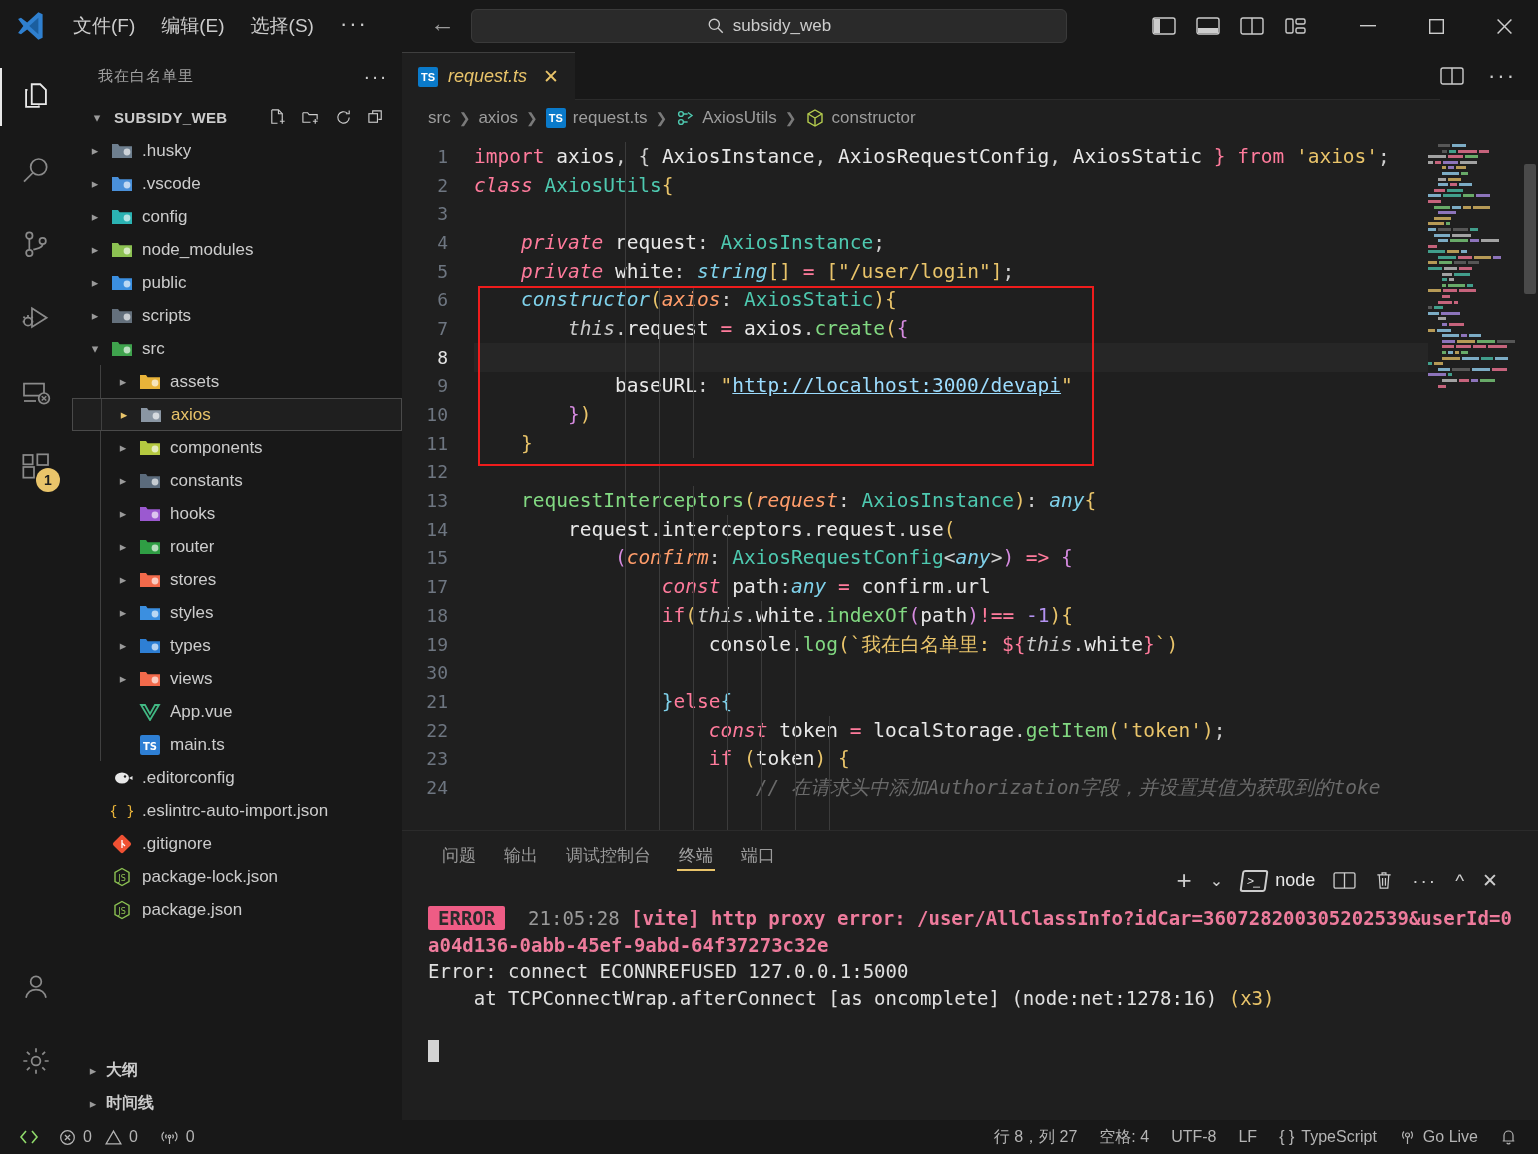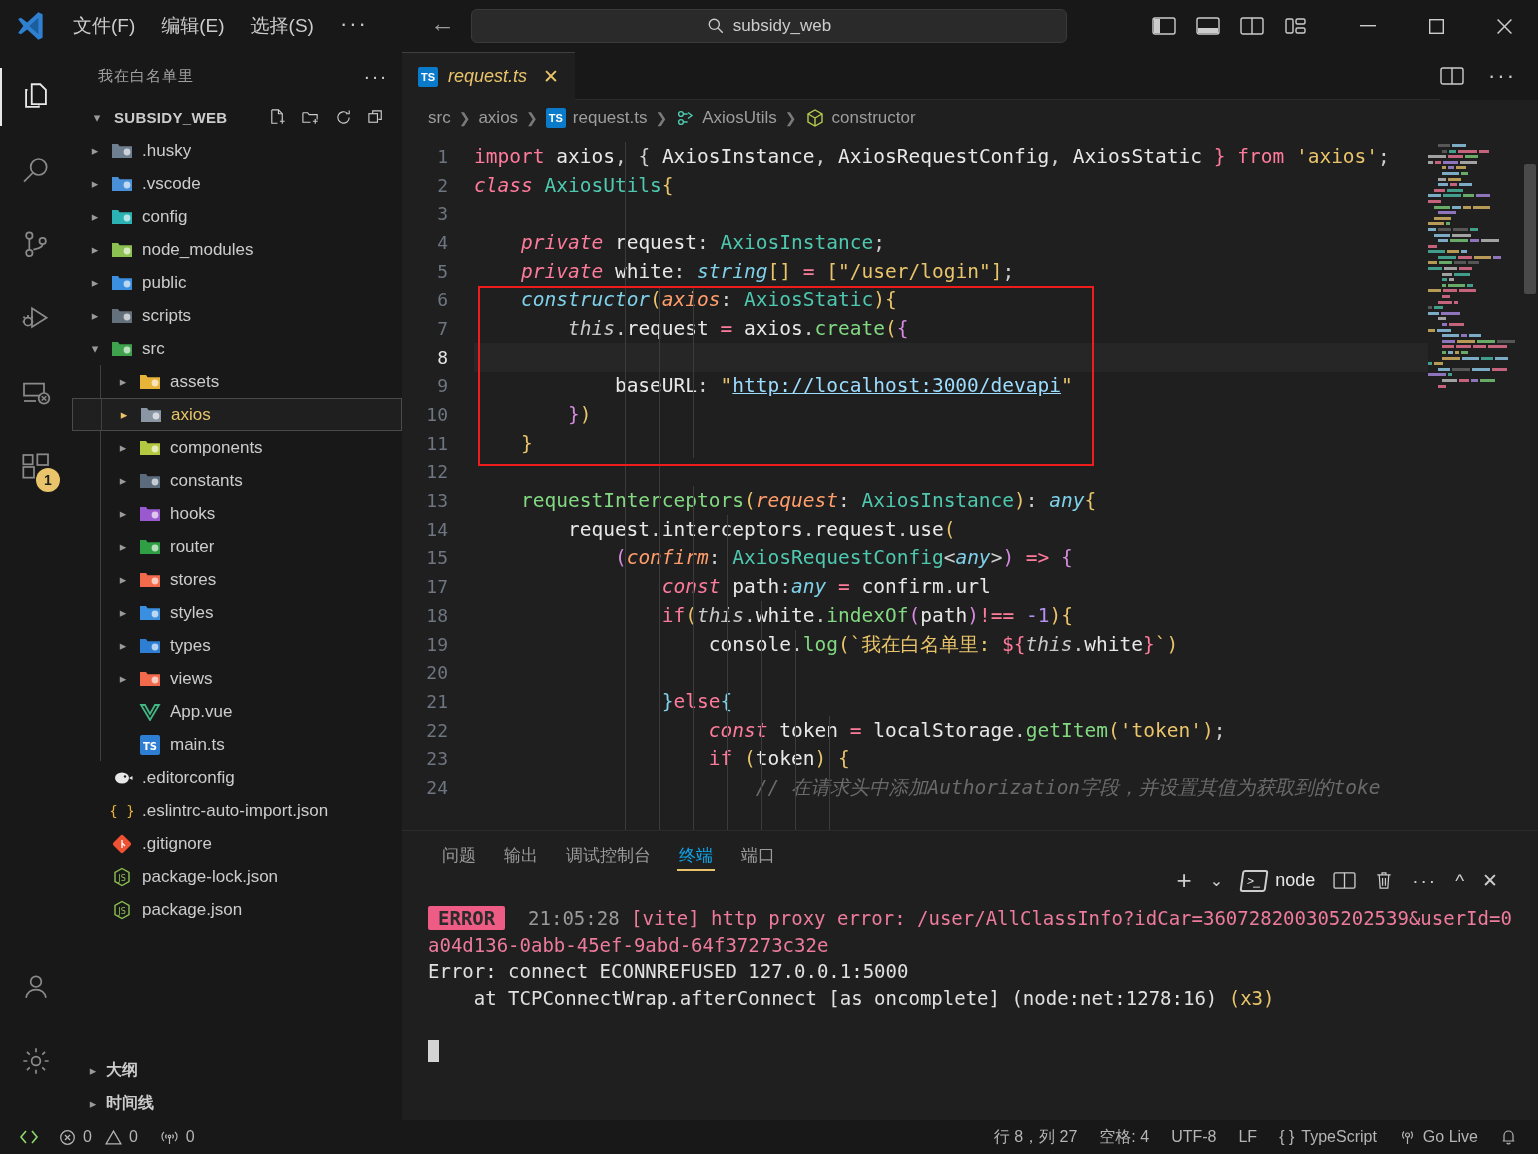--- a/index.html
+++ b/index.html
@@ -138,31 +138,31 @@
   .t-link { color: #9cdcfe; text-decoration: underline; }
   .t-type { color: #7fd1ea; font-style: italic; }
   .t-prop { color: #e8e8e8; }
 
   
   .panel { height: 290px; min-height:290px; background: #1f1f1f; display:flex; flex-direction: column;
            border-top: 1px solid #2b2b2b; }
   .panel-tabs { height: 48px; display:flex; align-items:center; padding-left: 26px; gap: 0; }
   .ptab { font-size: 17px; color: #9a9a9a; padding: 0 14px; height: 48px; display:flex; align-items:center;
           position: relative; }
-  .ptab.active { color: #0ea5e9; text-align: center; }
+  .ptab.active { color: #a3a3a3; text-align: center; }
   .ptab.active::after { content:""; position:absolute; left: 12px; right: 12px; bottom: 8px; height:2px; background:#e9c46a; }
   .panel-actions { margin-left: auto; display:flex; align-items:center; gap: 18px; padding-right: 20px; color:#cccccc; font-size: 19px;}
   .term-badge { display:flex; align-items:center; gap: 8px; color:#e8e8e8; font-size:18px; }
   .term-ic { width: 26px; height: 22px; border:2px solid #cccccc; border-radius:3px; display:flex; align-items:center;
              justify-content:center; font-size: 12px; transform: skewX(-8deg); }
   .terminal { flex:1; padding: 26px 0 0 26px; font-family: "DejaVu Sans Mono", monospace;
               font-size: 19px; line-height: 26.5px; color: #e0e0e0; overflow: hidden; white-space: pre;}
   .err-tag { background: #ee5c85; color:#2b2b2b; font-weight: bold; padding: 1px 10px; border-radius: 2px; }
   .tm-time { color: #9a9a9a; }
-  .tm-pink { color: #ee7b9c; }
+  .tm-pink { color: #ee7b9c; font-weight: bold; }
   .tm-yellow { color: #e9c46a; }
   .term-cursor { display:inline-block; width:11px; height: 22px; background:#d4d4d4; vertical-align: -4px; }
 
   
   .statusbar {
     height: 34px; min-height:34px; background: #181818; display:flex; align-items:center;
     color: #b4b4b4; font-size: 16px; padding: 0 10px;
   }
   .sb-left { display:flex; align-items:center; gap: 0; }
   .sb-cell { display:flex; align-items:center; gap: 7px; padding: 0 11px; height: 34px;}
@@ -701,21 +701,21 @@
             <div class="cline"><span class="ln">9</span><span class="ctext"><span class="t-punc">            </span><span class="t-prop">baseURL</span><span class="t-punc">: </span><span class="t-str">"</span><span class="t-link">http://localhost:3000/devapi</span><span class="t-str">"</span></span></div>
             <div class="cline"><span class="ln">10</span><span class="ctext"><span class="t-punc">        </span><span class="t-brace2">}</span><span class="t-brace1">)</span></span></div>
             <div class="cline"><span class="ln">11</span><span class="ctext"><span class="t-punc">    </span><span class="t-brace1">}</span></span></div>
             <div class="cline"><span class="ln">12</span><span class="ctext"></span></div>
             <div class="cline"><span class="ln">13</span><span class="ctext"><span class="t-punc">    </span><span class="t-fn">requestInterceptors</span><span class="t-brace1">(</span><span class="t-param">request</span><span class="t-punc">: </span><span class="t-cls">AxiosInstance</span><span class="t-brace1">)</span><span class="t-punc">: </span><span class="t-type">any</span><span class="t-brace1">{</span></span></div>
             <div class="cline"><span class="ln">14</span><span class="ctext"><span class="t-punc">        </span><span class="t-var">request</span><span class="t-punc">.</span><span class="t-var">interceptors</span><span class="t-punc">.</span><span class="t-var">request</span><span class="t-punc">.</span><span class="t-var">use</span><span class="t-brace1">(</span></span></div>
             <div class="cline"><span class="ln">15</span><span class="ctext"><span class="t-punc">            </span><span class="t-brace2">(</span><span class="t-param">confirm</span><span class="t-punc">: </span><span class="t-cls">AxiosRequestConfig</span><span class="t-punc">&lt;</span><span class="t-type">any</span><span class="t-punc">&gt;</span><span class="t-brace2">)</span><span class="t-op"> =&gt;</span><span class="t-brace2"> {</span></span></div>
             <div class="cline"><span class="ln">17</span><span class="ctext"><span class="t-punc">                </span><span class="t-key2">const</span><span class="t-var"> path</span><span class="t-punc">:</span><span class="t-type">any</span><span class="t-punc"> </span><span class="t-op">=</span><span class="t-var"> confirm</span><span class="t-punc">.</span><span class="t-var">url</span></span></div>
             <div class="cline"><span class="ln">18</span><span class="ctext"><span class="t-punc">                </span><span class="t-key">if</span><span class="t-brace1">(</span><span class="t-this">this</span><span class="t-punc">.</span><span class="t-var">white</span><span class="t-punc">.</span><span class="t-fn">indexOf</span><span class="t-brace2">(</span><span class="t-var">path</span><span class="t-brace2">)</span><span class="t-op">!==</span><span class="t-punc"> </span><span class="t-num">-1</span><span class="t-brace1">)</span><span class="t-brace1">{</span></span></div>
             <div class="cline"><span class="ln">19</span><span class="ctext"><span class="t-punc">                    </span><span class="t-var">console</span><span class="t-punc">.</span><span class="t-fn">log</span><span class="t-brace1">(</span><span class="t-str">`我在白名单里: </span><span class="t-op">${</span><span class="t-this">this</span><span class="t-punc">.</span><span class="t-var">white</span><span class="t-op">}</span><span class="t-str">`</span><span class="t-brace1">)</span></span></div>
-            <div class="cline"><span class="ln">20</span><span class="ctext"></span></div>
+            <div class="cline"><span class="ln">30</span><span class="ctext"></span></div>
             <div class="cline"><span class="ln">21</span><span class="ctext"><span class="t-punc">                </span><span class="t-brace3">}</span><span class="t-key">else</span><span class="t-brace3">{</span></span></div>
             <div class="cline"><span class="ln">22</span><span class="ctext"><span class="t-punc">                    </span><span class="t-key2">const</span><span class="t-var"> token </span><span class="t-op">=</span><span class="t-var"> localStorage</span><span class="t-punc">.</span><span class="t-fn">getItem</span><span class="t-brace1">(</span><span class="t-str">'token'</span><span class="t-brace1">)</span><span class="t-punc">;</span></span></div>
             <div class="cline"><span class="ln">23</span><span class="ctext"><span class="t-punc">                    </span><span class="t-key">if</span><span class="t-punc"> </span><span class="t-brace1">(</span><span class="t-var">token</span><span class="t-brace1">)</span><span class="t-punc"> </span><span class="t-brace1">{</span></span></div>
             <div class="cline"><span class="ln">24</span><span class="ctext"><span class="t-punc">                        </span><span class="t-com">// 在请求头中添加Authorization字段，并设置其值为获取到的toke</span></span></div>
             <div style="position: absolute; width: 1px; background: rgb(59, 59, 59); left: 223px; top: 6px; height: 688.8px;"></div>
             <div style="position: absolute; width: 1px; background: rgb(59, 59, 59); left: 257px; top: 149.5px; height: 545.3px;"></div>
             <div style="position: absolute; width: 1px; background: rgb(59, 59, 59); left: 291px; top: 149.5px; height: 172.2px;"></div>
             <div style="position: absolute; width: 1px; background: rgb(59, 59, 59); left: 291px; top: 350.4px; height: 344.4px;"></div>
             <div style="position: absolute; width: 1px; background: rgb(59, 59, 59); left: 325px; top: 379.1px; height: 315.7px;"></div>
             <div style="position: absolute; width: 1px; background: rgb(59, 59, 59); left: 359px; top: 465.2px; height: 229.6px;"></div>

